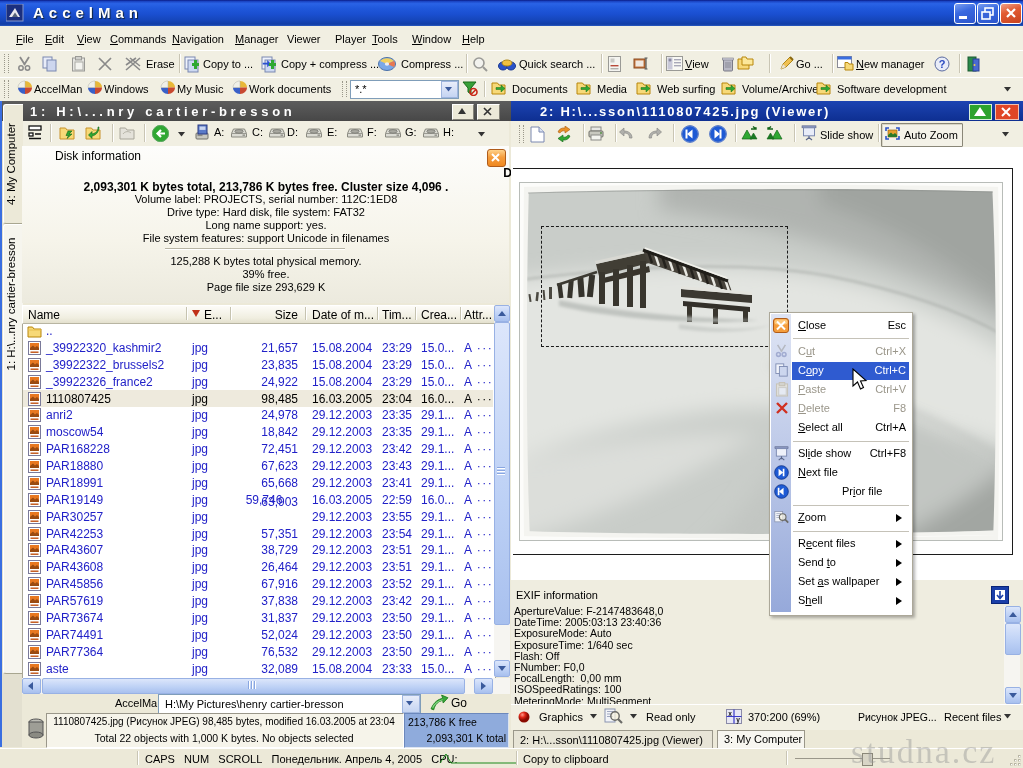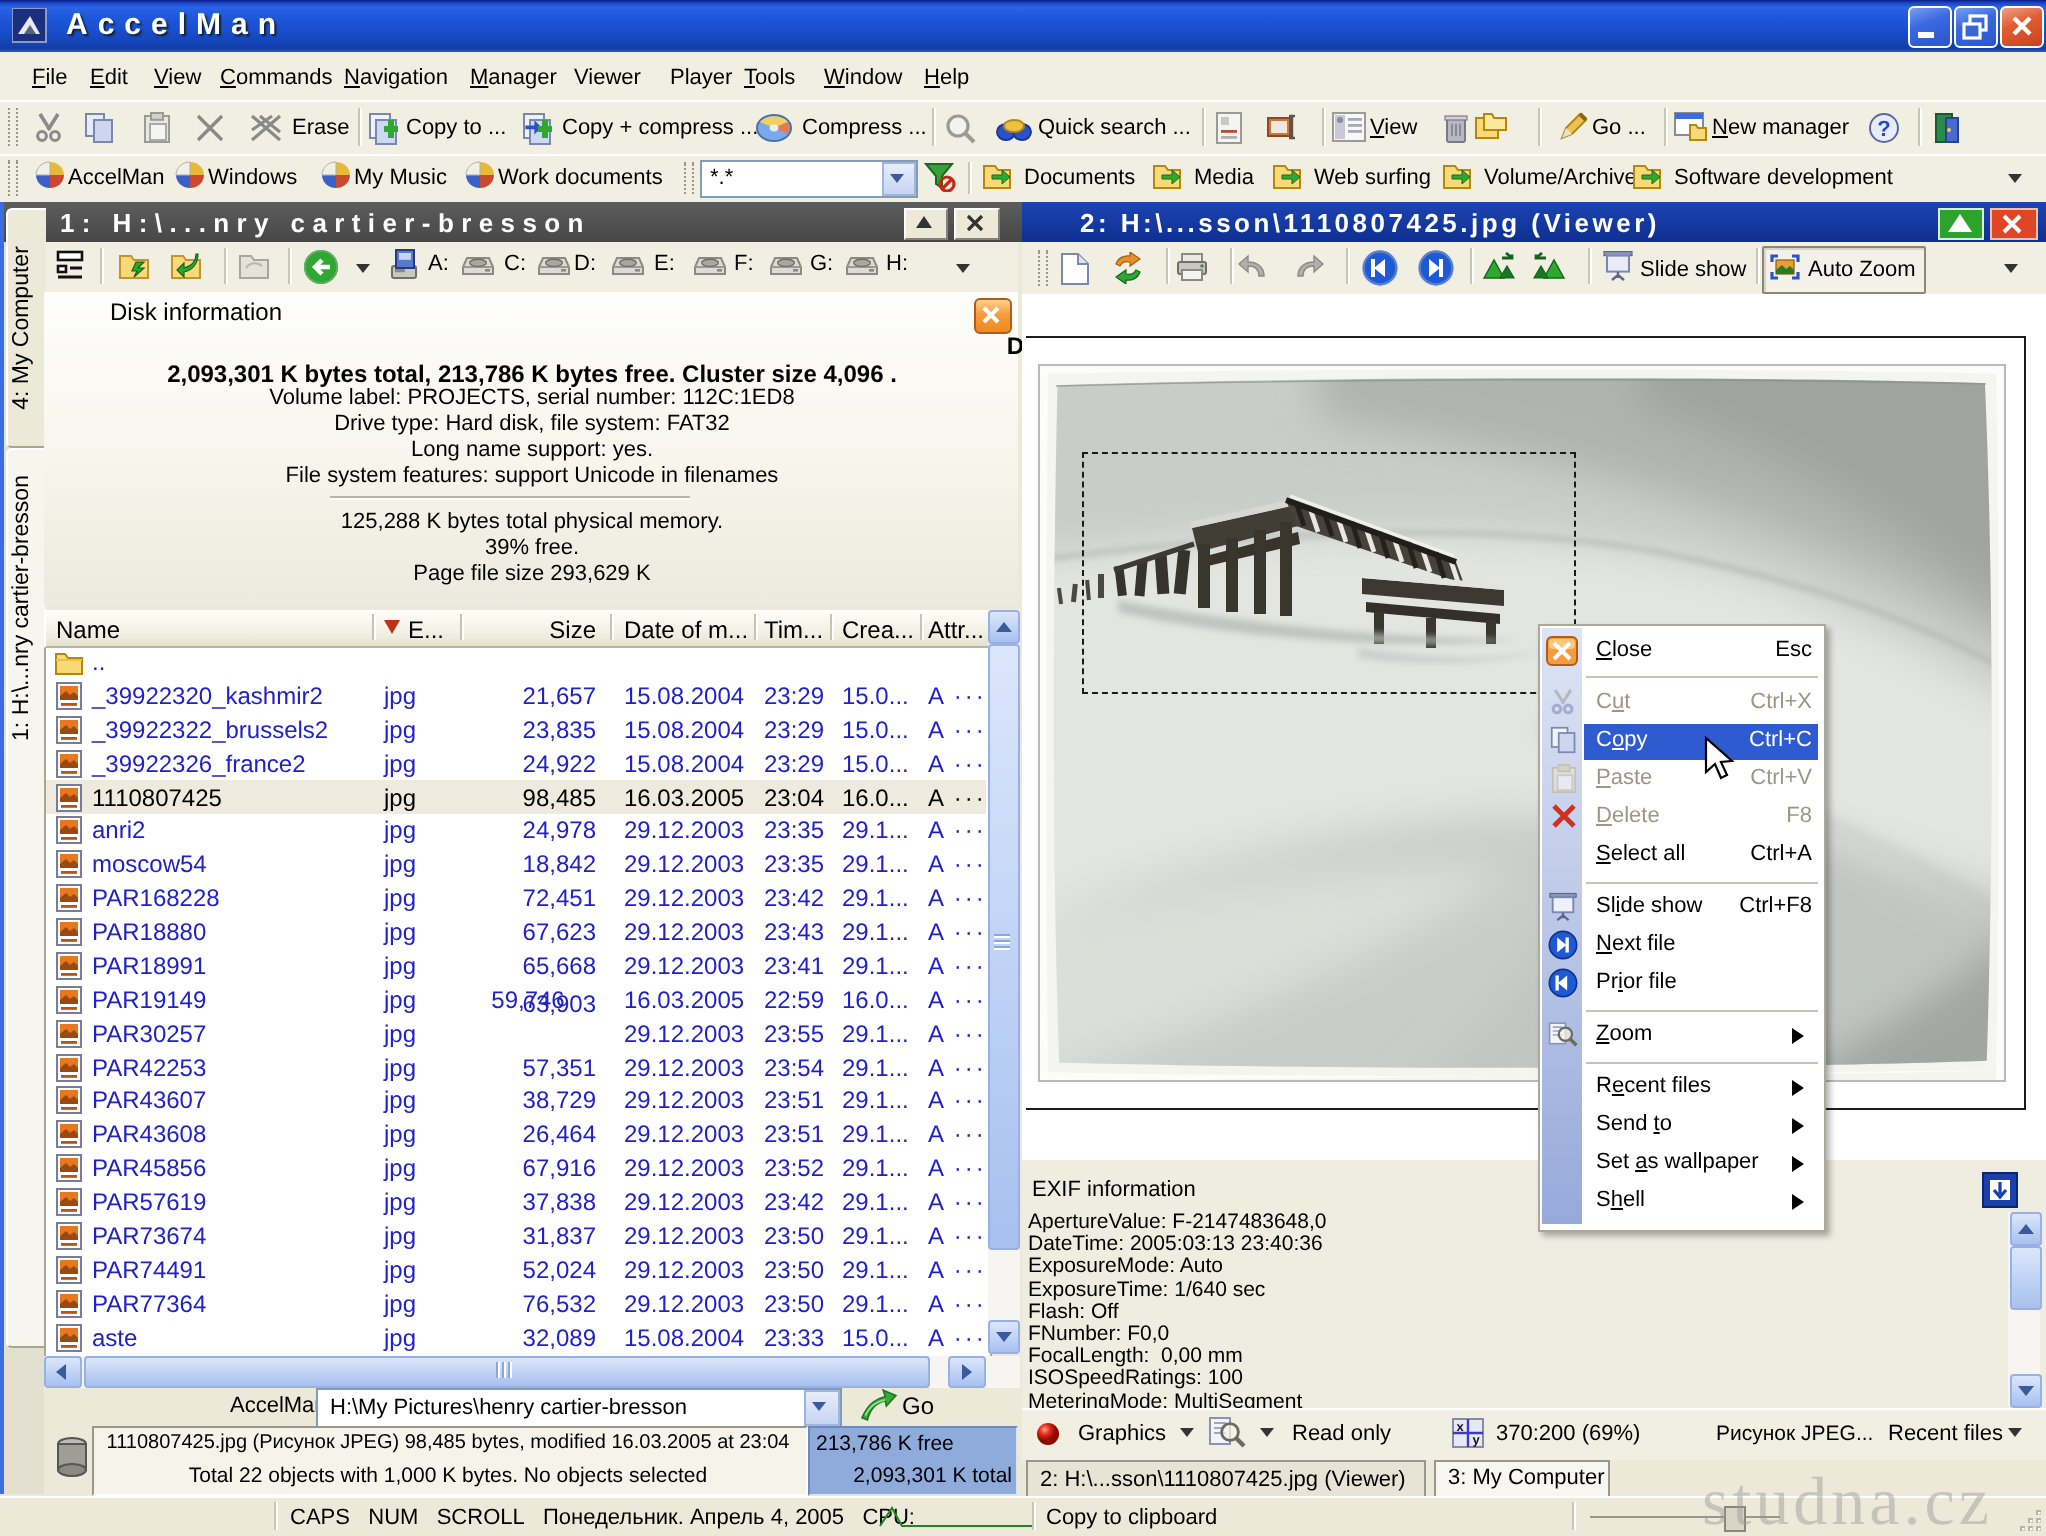--- a/index.html
+++ b/index.html
@@ -1024,21 +1024,21 @@
       <path d="M11.5 4.5 L6 9 L11.5 13.5 Z" fill="#fff"></path>
       <rect x="4.5" y="4.5" width="2" height="9" fill="#fff"></rect>
     </g>
   </svg>
 <div class="abs tt" style="left:798px;top:466px;font-size:11px;color:#000"><u>N</u>ext file</div>
 <svg class="abs" style="left:774px;top:484px" width="15" height="15" viewBox="0 0 18 18">
     <circle cx="9" cy="9" r="8.2" fill="#1e5ad4" stroke="#10348a"></circle>
     <path d="M11.5 4.5 L6 9 L11.5 13.5 Z" fill="#fff"></path>
     <rect x="4.5" y="4.5" width="2" height="9" fill="#fff"></rect>
   </svg>
-<div class="abs tt" style="left:798px;top:485px;font-size:11px;color:#000">Pr<u>i</u>or file</div>
+<div class="abs tt" style="left:842px;top:485px;font-size:11px;color:#000">Pr<u>i</u>or file</div>
 <div class="abs" style="left:793px;top:504.5px;width:116px;height:1px;background:#c5c2b8"></div>
 <svg class="abs" style="left:774px;top:510px" width="15" height="15" viewBox="0 0 19 17">
     <rect x="1" y="1" width="10" height="13" fill="#f2f4f8" stroke="#8a94b0"></rect>
     <path d="M3 3.5 L9 3.5 M3 6 L9 6 M3 8.5 L9 8.5" stroke="#a0a8c0" stroke-width="1"></path>
     <circle cx="11" cy="8" r="4.2" fill="#f8f4e0" fill-opacity="0.7" stroke="#6a6a66" stroke-width="1.4"></circle>
     <path d="M14 11 L18 15" stroke="#6a6a66" stroke-width="2.2"></path>
   </svg>
 <div class="abs tt" style="left:798px;top:511px;font-size:11px;color:#000"><u>Z</u>oom</div>
 <svg class="abs" style="left:896px;top:514px" width="6" height="8">
     <path d="M0 0 L6 4 L0 8 Z" fill="#000"></path>

